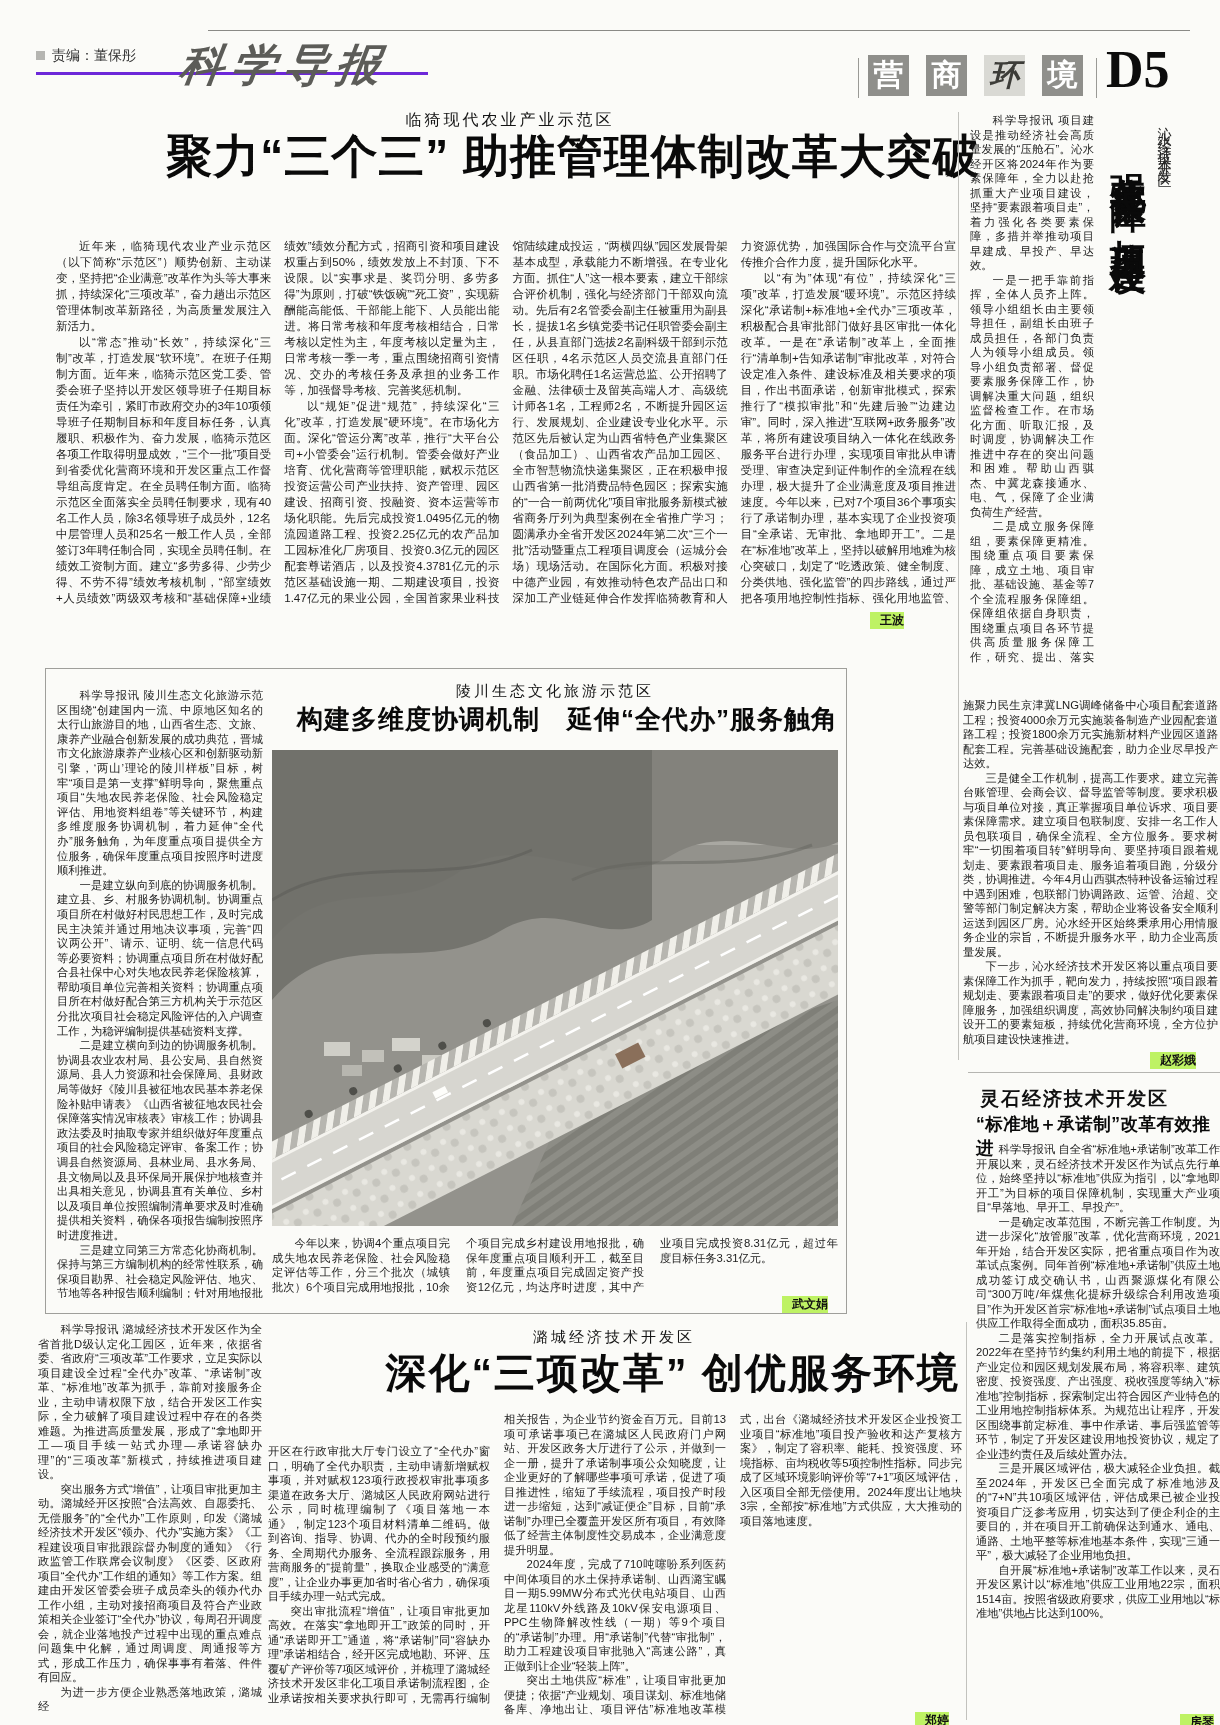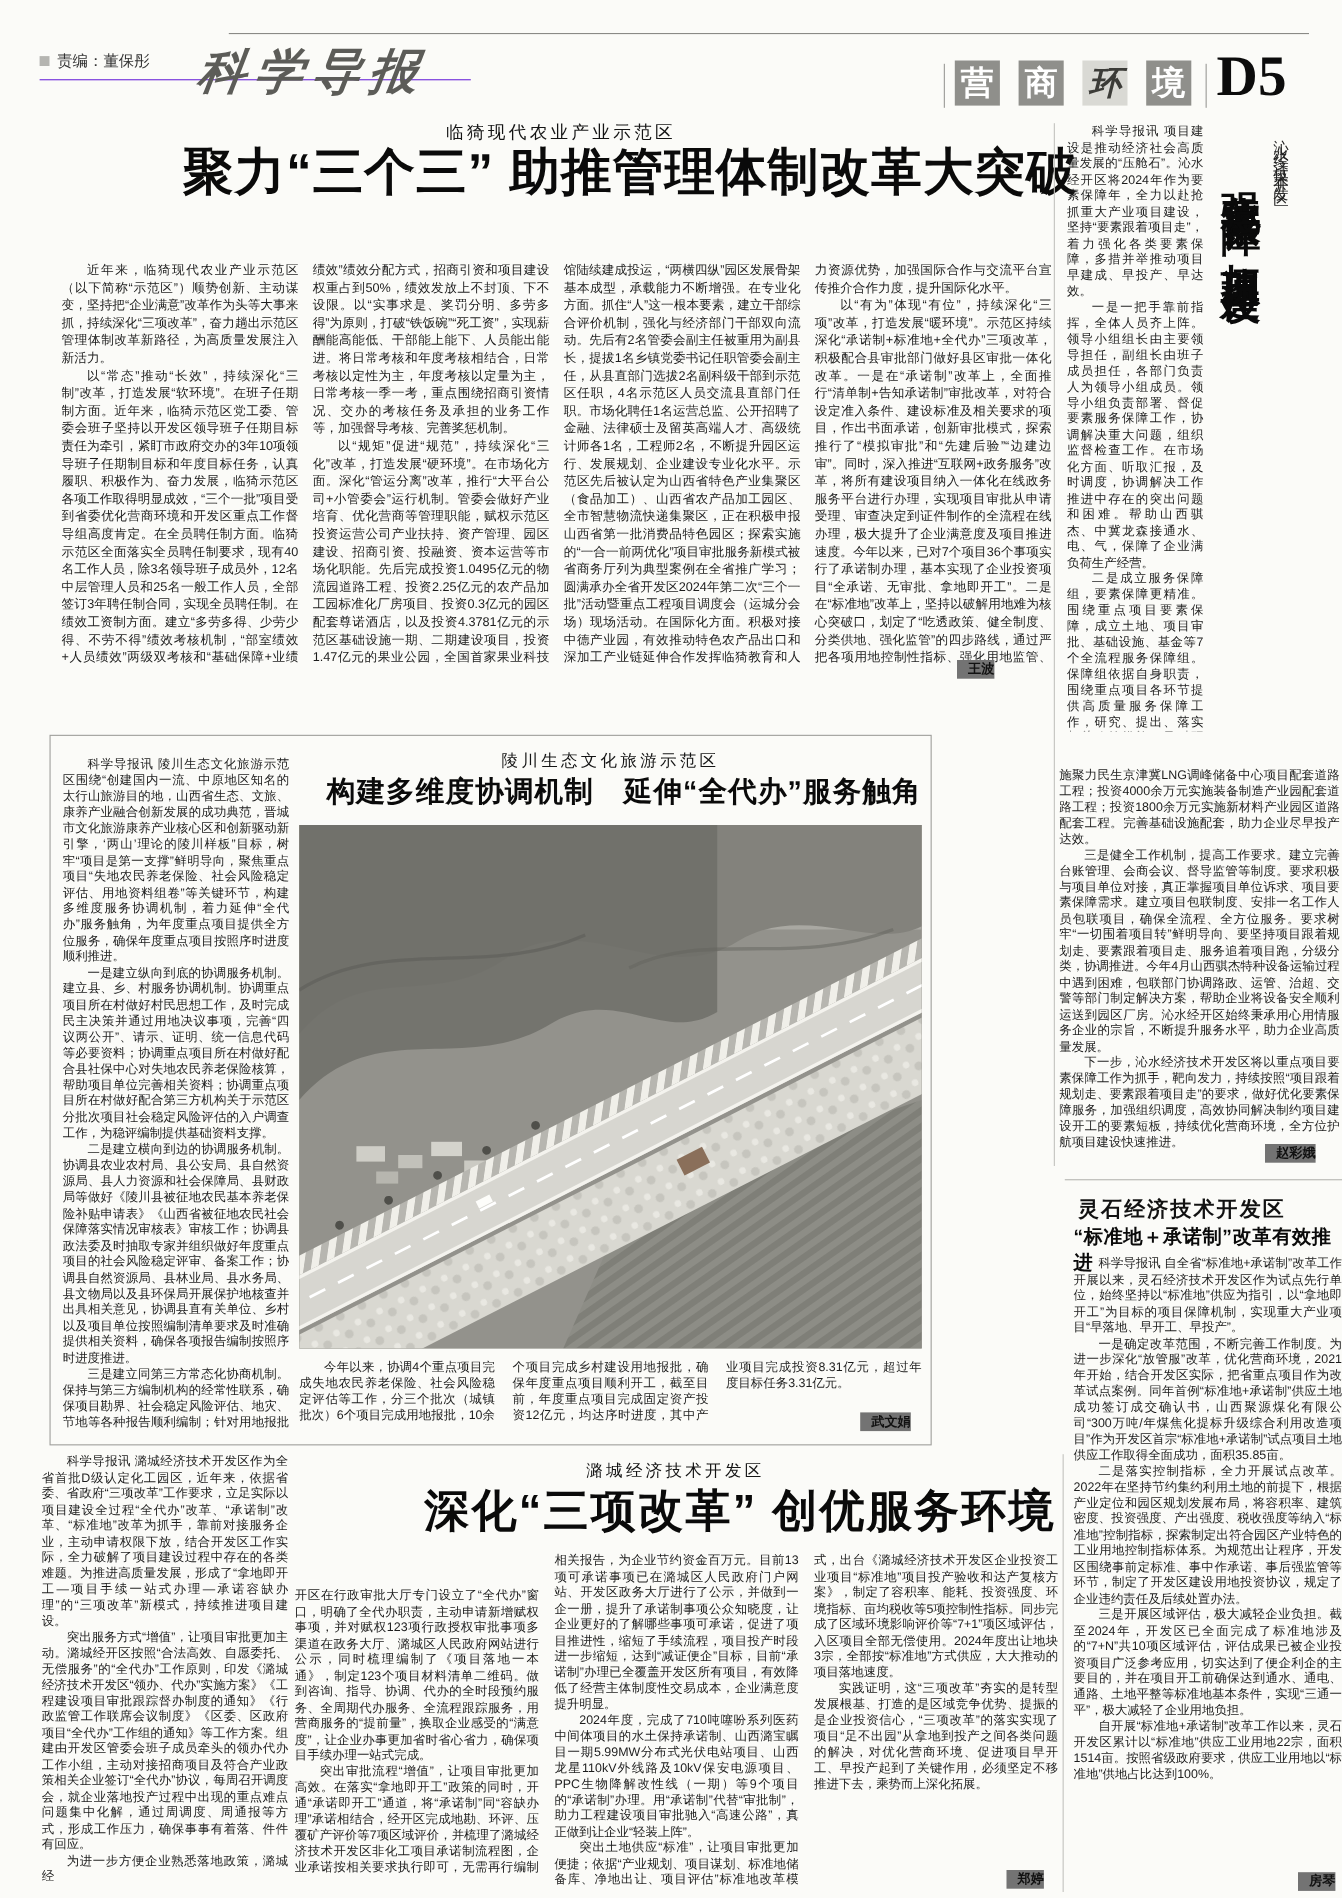--- a/index.html
+++ b/index.html
@@ -2,40 +2,40 @@
 <html><head>
 <meta charset="utf-8">
 <style>
   html,body{margin:0;padding:0;}
   body{width:1220px;height:1725px;position:relative;overflow:hidden;
        background:#fbfbf8;color:#1c1c1c;
        font-family:"Liberation Sans","DejaVu Sans",sans-serif;}
   .abs{position:absolute;}
   
   .topline{left:208px;top:30px;width:982px;height:0;border-top:1px solid #8a8a86;}
-  .edblock{left:36px;top:44px;width:392px;padding-bottom:6px;border-bottom:1px solid #6d28d9;
+  .edblock{left:36px;top:44px;width:392px;padding-bottom:6px;border-bottom:3px solid #6d28d9;
            font-size:14px;color:#333;line-height:22px;}
   .edblock .sq{display:inline-block;width:9px;height:9px;background:#b5b5b1;margin-right:7px;}
   .masthead{left:180px;top:36px;font-family:"DejaVu Serif","Liberation Serif",serif;
             font-style:italic;font-weight:bold;font-size:44px;color:#5c5c58;
             letter-spacing:8px;transform:skewX(-8deg);}
   .sec-sep{top:58px;width:0;height:40px;border-left:1px solid #9a9a96;}
   .secbox{top:55px;width:41px;height:41px;display:flex;align-items:center;justify-content:center;
           background:#8f8f8b;color:#fff;font-weight:bold;font-size:30px;}
   .secbox.callig{background:#d9d9d4;color:#3c3c38;font-family:"DejaVu Serif",serif;
                  font-style:italic;}
   .edition{left:1106px;top:40px;font-family:"Liberation Serif","DejaVu Serif",serif;
            font-weight:bold;font-size:52px;color:#0c0c0c;}
   
   .kicker{font-size:16px;letter-spacing:3px;color:#141414;text-align:center;}
   .headline{font-weight:bold;color:#0a0a0a;text-align:right;}
   p{margin:0;text-indent:2em;text-align:justify;}
   .cont p:first-child{text-indent:0;margin-top:32px;}
   .byline{position:absolute;font-weight:bold;font-size:12px;color:#111;
-          background:#737373;padding-left:10px;}
+          background:#bef264;padding-left:10px;margin-top:12px;}
   .rule-v{width:0;border-left:1px solid #c2c2be;}
   .rule-h{height:0;border-top:1px solid #b5b5b1;}
   
   .a1-kicker{left:60px;top:110px;width:900px;}
   .a1-head{left:40px;top:126px;width:940px;font-size:46px;letter-spacing:1px;}
   .a1-body{left:56px;top:238px;width:900px;height:380px;overflow:hidden;
            column-count:4;column-gap:13px;column-fill:auto;
            font-size:11.5px;line-height:16px;}
   
   .qs-narrow{left:970px;top:113px;width:124px;height:552px;overflow:hidden;
@@ -188,21 +188,20 @@
     <p>突出服务方式“增值”，让项目审批更加主动。潞城经开区按照“合法高效、自愿委托、无偿服务”的“全代办”工作原则，印发《潞城经济技术开发区“领办、代办”实施方案》《工程建设项目审批跟踪督办制度的通知》《行政监管工作联席会议制度》《区委、区政府项目“全代办”工作组的通知》等工作方案。组建由开发区管委会班子成员牵头的领办代办工作小组，主动对接招商项目及符合产业政策相关企业签订“全代办”协议，每周召开调度会，就企业落地投产过程中出现的重点难点问题集中化解，通过周调度、周通报等方式，形成工作压力，确保事事有着落、件件有回应。</p>
     <p>为进一步方便企业熟悉落地政策，潞城经</p>
   </div>
 <div class="abs kicker lu-kicker">潞城经济技术开发区</div>
 <div class="abs headline lu-head">深化“三项改革” 创优服务环境</div>
 <div class="abs lu-body cont">
     <p>开区在行政审批大厅专门设立了“全代办”窗口，明确了全代办职责，主动申请新增赋权事项，并对赋权123项行政授权审批事项多渠道在政务大厅、潞城区人民政府网站进行公示，同时梳理编制了《项目落地一本通》，制定123个项目材料清单二维码。做到咨询、指导、协调、代办的全时段预约服务、全周期代办服务、全流程跟踪服务，用营商服务的“提前量”，换取企业感受的“满意度”，让企业办事更加省时省心省力，确保项目手续办理一站式完成。</p>
     <p>突出审批流程“增值”，让项目审批更加高效。在落实“拿地即开工”政策的同时，开通“承诺即开工”通道，将“承诺制”同“容缺办理”承诺相结合，经开区完成地勘、环评、压覆矿产评价等7项区域评价，并梳理了潞城经济技术开发区非化工项目承诺制流程图，企业承诺按相关要求执行即可，无需再行编制相关报告，为企业节约资金百万元。目前13项可承诺事项已在潞城区人民政府门户网站、开发区政务大厅进行了公示，并做到一企一册，提升了承诺制事项公众知晓度，让企业更好的了解哪些事项可承诺，促进了项目推进性，缩短了手续流程，项目投产时段进一步缩短，达到“减证便企”目标，目前“承诺制”办理已全覆盖开发区所有项目，有效降低了经营主体制度性交易成本，企业满意度提升明显。</p>
     <p>2024年度，完成了710吨噻吩系列医药中间体项目的水土保持承诺制、山西潞宝瞩目一期5.99MW分布式光伏电站项目、山西龙星110kV外线路及10kV保安电源项目、PPC生物降解改性线（一期）等9个项目的“承诺制”办理。用“承诺制”代替“审批制”，助力工程建设项目审批驰入“高速公路”，真正做到让企业“轻装上阵”。</p>
     <p>突出土地供应“标准”，让项目审批更加便捷；依据“产业规划、项目谋划、标准地储备库、净地出让、项目评估”标准地改革模式，出台《潞城经济技术开发区企业投资工业项目“标准地”项目投产验收和达产复核方案》，制定了容积率、能耗、投资强度、环境指标、亩均税收等5项控制性指标。同步完成了区域环境影响评价等“7+1”项区域评估，入区项目全部无偿使用。2024年度出让地块3宗，全部按“标准地”方式供应，大大推动的项目落地速度。</p>
-    <p>实践证明，这“三项改革”夯实的是转型发展根基、打造的是区域竞争优势、提振的是企业投资信心，“三项改革”的落实实现了项目“足不出园”从拿地到投产之间各类问题的解决，对优化营商环境、促进项目早开工、早投产起到了关键作用，必须坚定不移推进下去，乘势而上深化拓展。</p>
   </div>
 <div class="byline" style="left:915px;top:1700px;">郑婷</div>
 
 <div class="abs rule-h" style="left:968px;top:1072px;width:252px;"></div>
 <div class="abs rule-v" style="left:966px;top:1322px;height:398px;"></div>
 
 <div class="abs ls-kicker">灵石经济技术开发区</div>
 <div class="abs headline ls-head">“标准地＋承诺制”改革有效推进</div>
 <div class="abs ls-body">
     <p>科学导报讯 自全省“标准地+承诺制”改革工作开展以来，灵石经济技术开发区作为试点先行单位，始终坚持以“标准地”供应为指引，以“拿地即开工”为目标的项目保障机制，实现重大产业项目“早落地、早开工、早投产”。</p>

